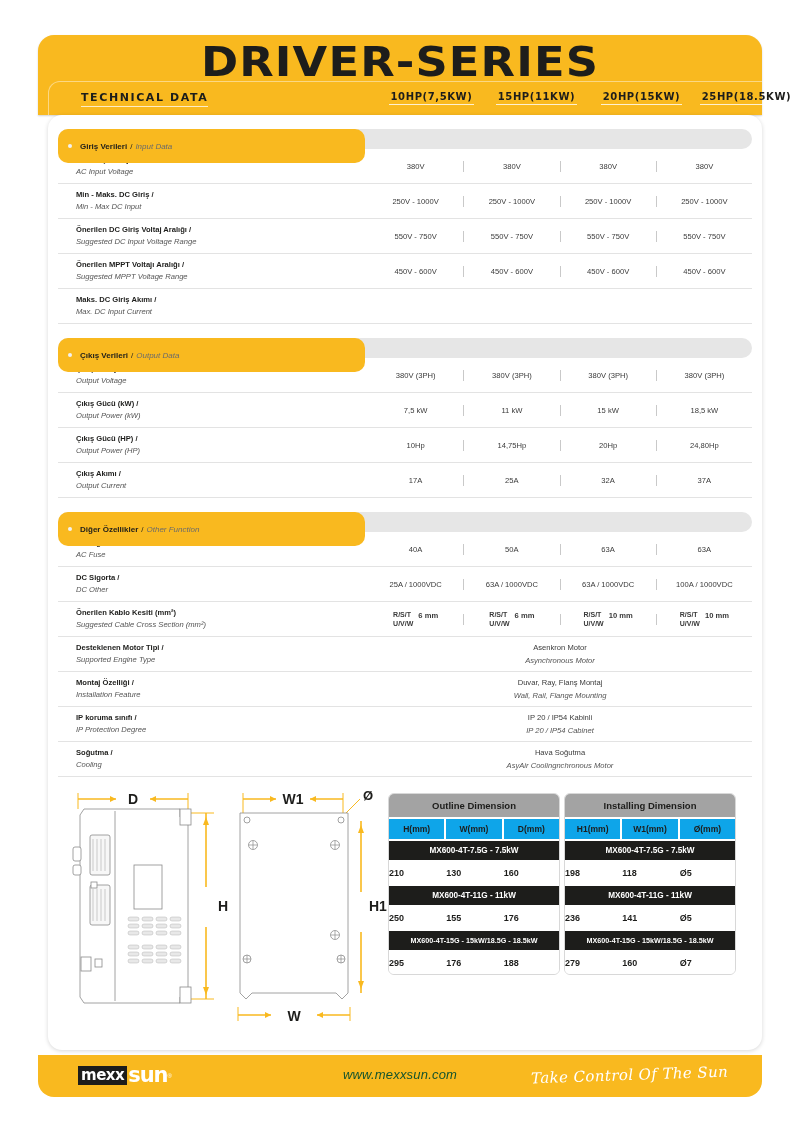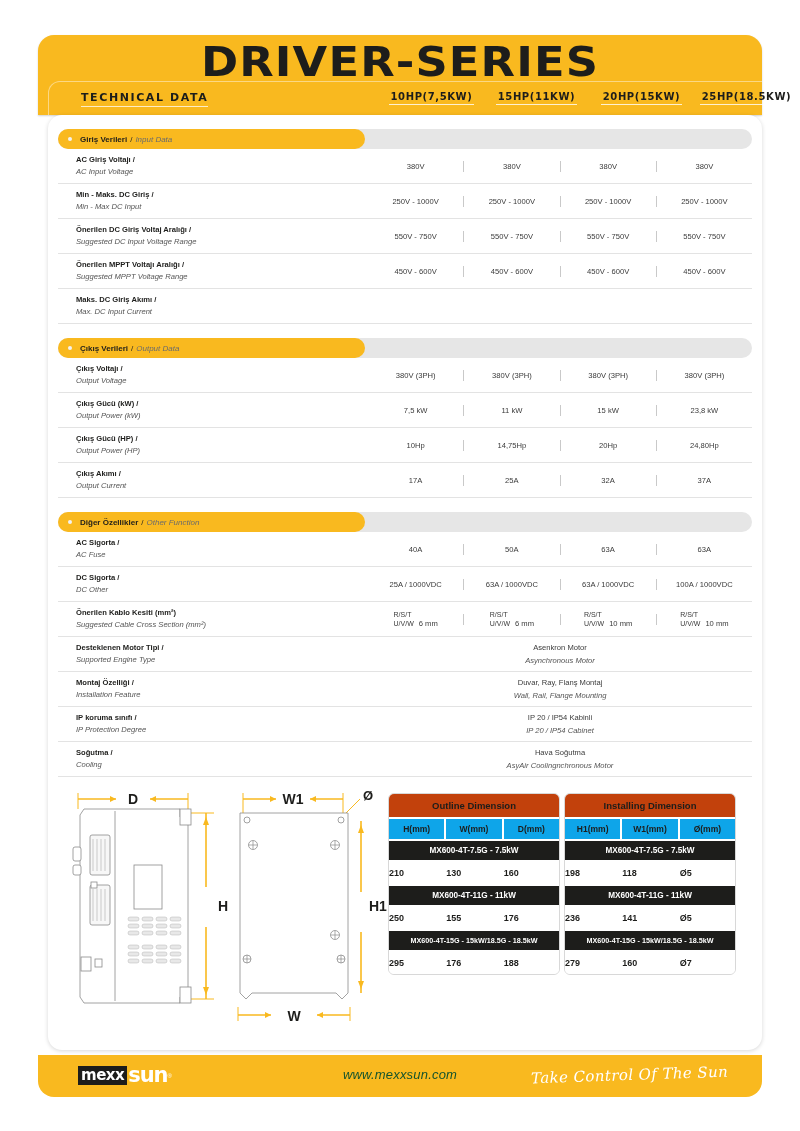--- a/index.html
+++ b/index.html
@@ -54,21 +54,21 @@
     background: #fff; border-radius: 14px;
     box-shadow: 0 1px 4px rgba(0,0,0,.16);
   }
 
   
   .section-row {
     position: relative; margin: 0 10px; height: 20px;
     background: #e6e6e6; border-radius: 10px;
   }
   .section-pill {
-    position: absolute; left: 0; top: 0; width: 307px; height: 20px;
+    position: absolute; left: 0; top: 0; width: 307px; height: 34px;
     background: #F9B91F; border-radius: 10px;
     display: flex; align-items: center; padding-left: 10px;
   }
   .pill-dot { width: 4px; height: 4px; border-radius: 50%; background: #f2f2f2; margin-right: 8px; flex: none; }
   .pill-tr { font-size: 8px; font-weight: bold; color: #1d1d1b; }
   .pill-sep { font-size: 8px; color: #1d1d1b; margin: 0 3px; }
   .pill-en { font-size: 8px; font-style: italic; color: #6b6b6b; }
 
   
   .spec-table { margin: 0 10px; }
@@ -85,35 +85,35 @@
     flex: 1; text-align: center; font-size: 7.6px; color: #3a3a3a;
     line-height: 11px; white-space: nowrap;
   }
   .val-div { width: 1px; height: 11px; background: #c9c9c9; flex: none; }
   .val-wide {
     flex: 1; text-align: center; font-size: 7.6px; color: #3a3a3a; line-height: 13px;
   }
   .val-wide .w-tr { color: #3a3a3a; }
   .val-wide .w-en { font-style: italic; color: #555; }
   
-  .cable { display: flex; align-items: flex-end; justify-content: center; gap: 5px; }
+  .cable { display: flex; align-items: flex-start; justify-content: center; gap: 5px; font-weight: bold; }
   .cable-lines { text-align: left; line-height: 9.5px; font-size: 7px; }
   .cable-size { font-size: 7.6px; }
 
   .sec-gap { height: 14px; }
 
   
   .lower { position: absolute; left: 0; top: 672px; width: 714px; height: 255px; }
   .diagram { position: absolute; left: 10px; top: 0; width: 330px; height: 245px; }
   .dimtable { position: absolute; left: 340px; top: 6px; width: 348px; }
 
   .dt-wrap { display: flex; gap: 4px; }
   .dt-col { flex: 1; border-radius: 6px; overflow: hidden; }
   .dt-title {
-    background: #c2410c; color: #1d1d1b; text-align: center;
+    background: #a3a3a3; color: #1d1d1b; text-align: center;
     font-size: 9.5px; font-weight: bold; padding: 6px 0;
     border-bottom: 2px solid #fff;
   }
   .dt-subhead { display: flex; background: #0ea5e9; }
   .dt-subhead div {
     flex: 1; text-align: center; font-size: 8.5px; font-weight: bold;
     color: #1d1d1b; padding: 5px 0; border-right: 2px solid #fff;
   }
   .dt-subhead div:last-child { border-right: none; }
   .dt-model {
@@ -294,21 +294,21 @@
                 <div class="lab-tr">Çıkış Gücü (kW) /</div>
                 <div class="lab-en">Output Power (kW)</div>
               </div>
               <div class="spec-values">
                 <div class="val-cell">7,5 kW</div>
                 <div class="val-div"></div>
                 <div class="val-cell">11 kW</div>
                 <div class="val-div"></div>
                 <div class="val-cell">15  kW</div>
                 <div class="val-div"></div>
-                <div class="val-cell">23,8  kW</div>
+                <div class="val-cell">18,5  kW</div>
               </div>
             </div>
             <div class="spec-row">
               <div class="spec-label">
                 <div class="lab-tr">Çıkış Gücü (HP) /</div>
                 <div class="lab-en">Output Power (HP)</div>
               </div>
               <div class="spec-values">
                 <div class="val-cell">10Hp</div>
                 <div class="val-div"></div>

